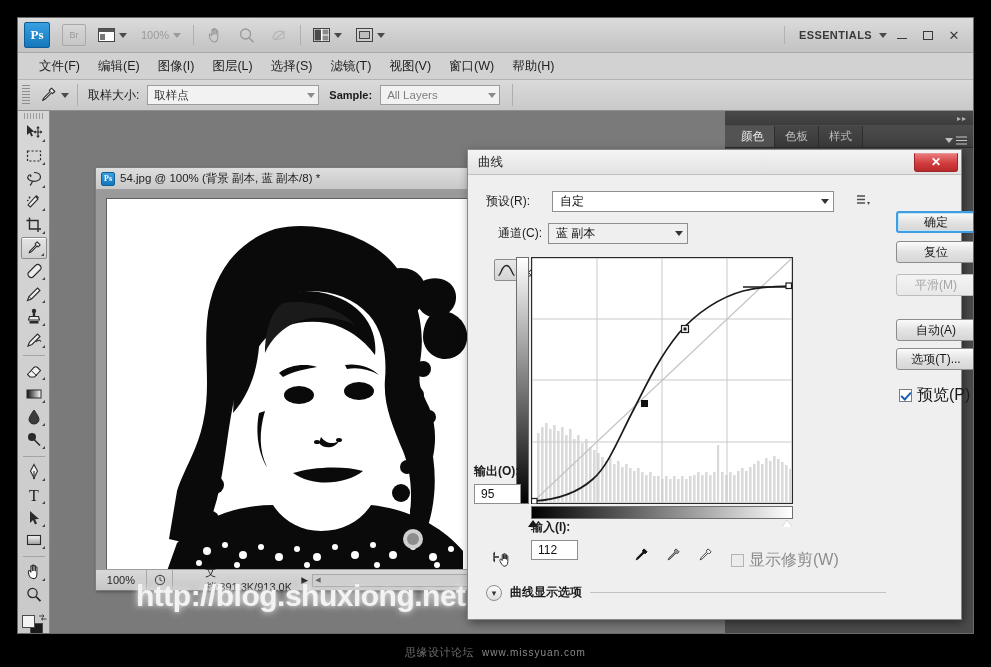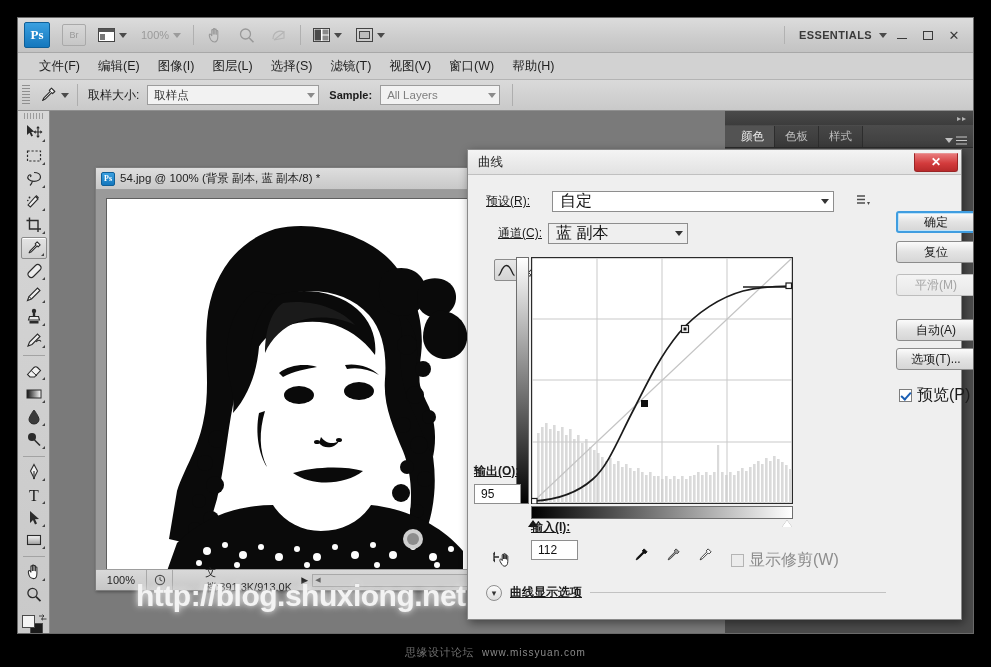--- a/index.html
+++ b/index.html
@@ -245,26 +245,26 @@
     margin-left: auto; width: 44px; height: 19px; margin-right: 3px;
     background: linear-gradient(180deg,#e8797a 0%,#d33b3c 55%,#b82a2b 100%);
     border: 1px solid #9a2526; border-top-color:#e89595;
     border-radius: 0 0 3px 3px;
     color: #fff; font-size: 12px; font-weight: bold;
     display: flex; align-items: center; justify-content: center;
   }
   .dlg-body { position: absolute; left:0; top:25px; right:0; bottom:0; }
 
   .row { display: flex; align-items: center; }
-  .lbl { font-size: 12px; color: #1b1b1b; text-decoration: underline; }
+  .lbl { font-size: 12px; color: #1b1b1b; }
   .combo {
     background: #fff; border: 1px solid #8e8e8e;
     height: 21px; display: flex; align-items: center;
     justify-content: space-between; padding: 0 4px 0 7px;
-    font-size: 16px; color: #111;
+    font-size: 12px; color: #111;
   }
   .combo .sel-caret { border-top-color:#333; }
 
   .preset-icon { width: 16px; height: 16px; position: relative; }
 
   .dlg-btn {
     width: 80px; height: 22px; border-radius: 3px;
     background: linear-gradient(180deg,#fbfbfb 0%,#e3e3e3 50%,#d6d6d6 100%);
     border: 1px solid #8c8c8c;
     font-size: 12px; color: #1b1b1b;

